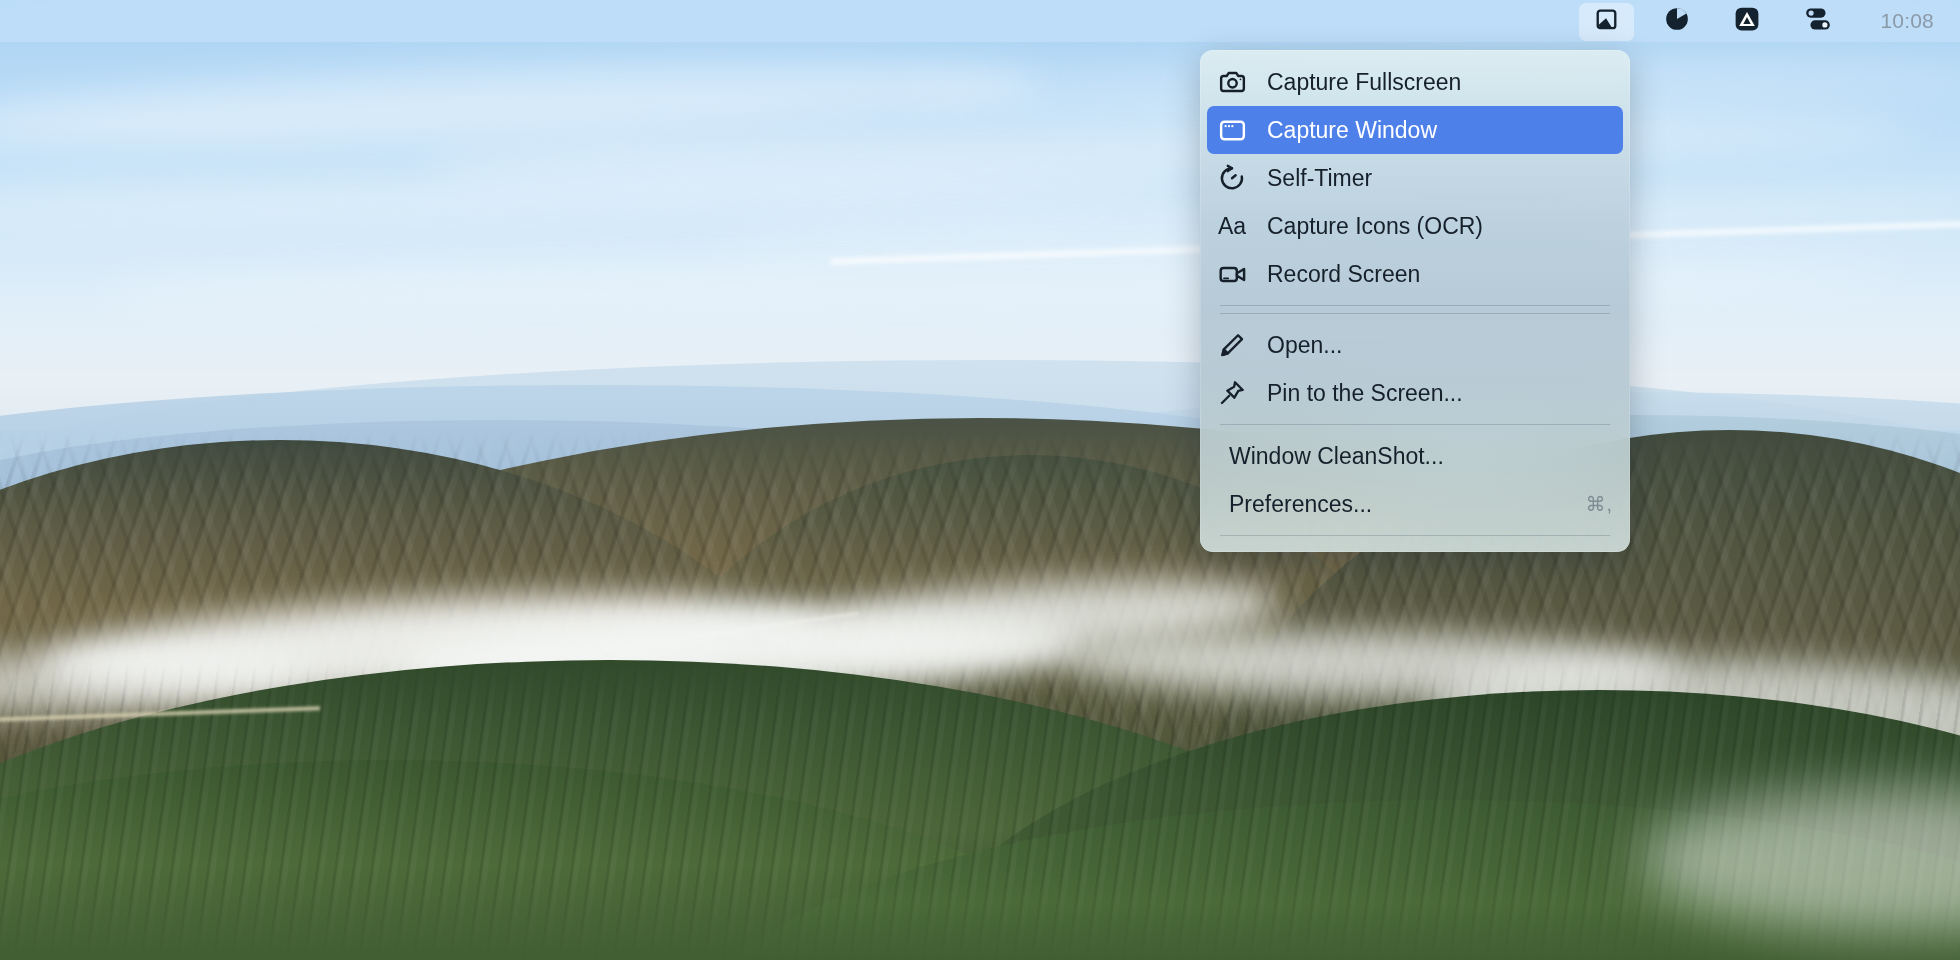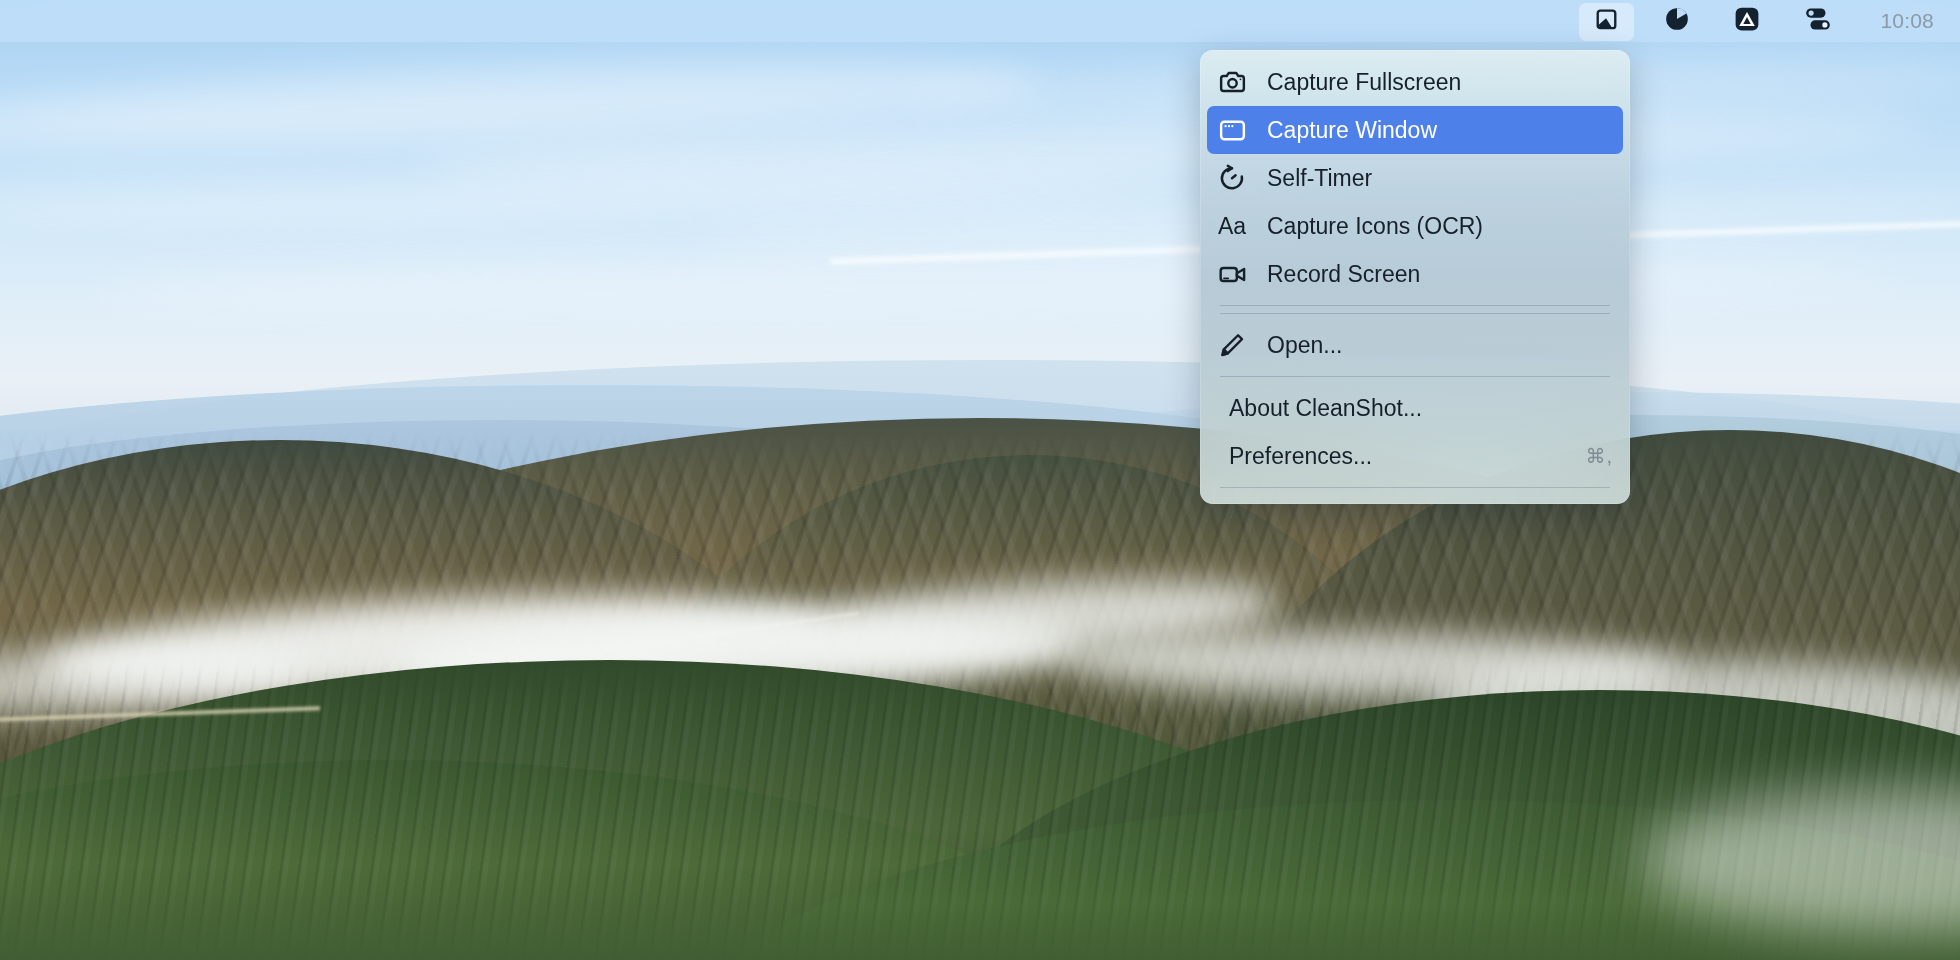--- a/index.html
+++ b/index.html
@@ -342,25 +342,34 @@
     <div class="mrow">
       <span class="ic">
         <svg width="28" height="28" viewBox="0 0 24 24" fill="none" stroke="#16202b" stroke-width="2" stroke-linejoin="round">
           <path d="M17.2 3.6 L20.6 7.0 L8.4 19.2 L3.6 20.6 L5.0 15.8 Z"></path>
           <path d="M5.0 15.8 L8.4 19.2 L4.2 20.4 Z" fill="#16202b"></path>
         </svg>
       </span>
       <span class="lbl">Open...</span>
     </div>
 
+    <div class="mrow">
+      <span class="ic">
+        <svg width="28" height="28" viewBox="0 0 24 24" fill="none" stroke="#16202b" stroke-width="2" stroke-linejoin="round" stroke-linecap="round">
+          <path d="M14.6 2.8 L21.2 9.4 L17.4 10.2 L14.0 16.0 L8.0 10.0 L13.8 6.6 Z"></path>
+          <path d="M9.6 14.4 L3.4 20.6"></path>
+        </svg>
+      </span>
+      <span class="lbl">Pin to the Screen...</span>
+    </div>
 
     <div class="sep"></div>
 
     <div class="mrow noicon">
-      <span class="lbl">About CleanShot...</span>
+      <span class="lbl">Window CleanShot...</span>
     </div>
 
     <div class="mrow noicon">
       <span class="lbl">Preferences...</span>
       <span class="shortcut">⌘,</span>
     </div>
 
     <div class="sep"></div>
 
 

